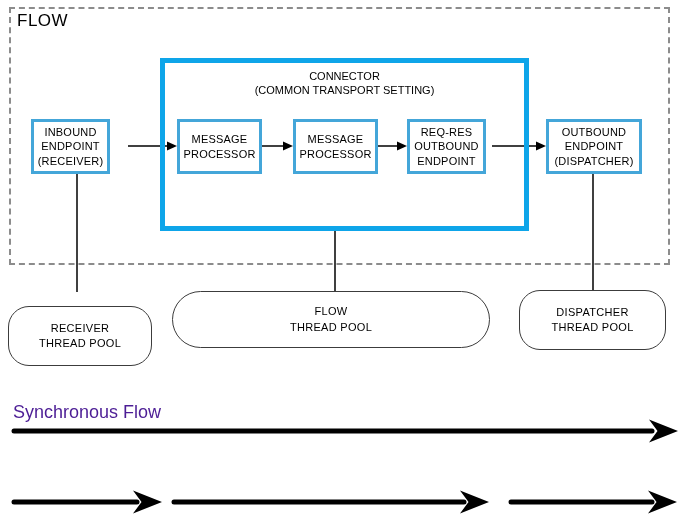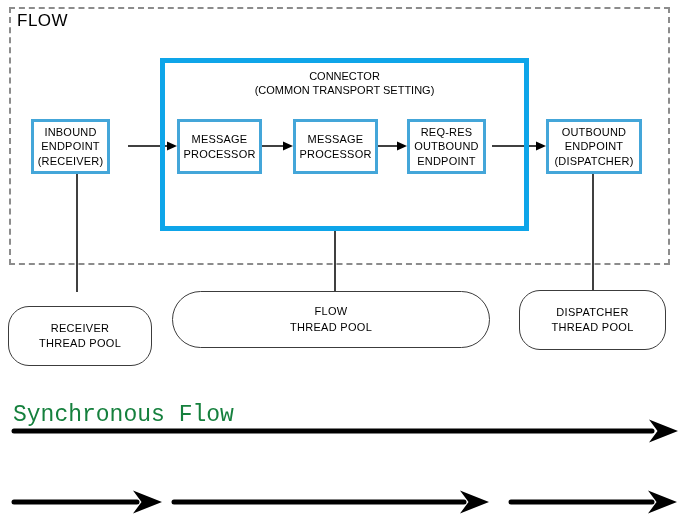--- a/index.html
+++ b/index.html
@@ -35,21 +35,21 @@
   .node-reqres{left:407px;top:119px;width:79px;height:55px;}
   .node-outbound{left:546px;top:119px;width:96px;height:55px;}
   .pool{
     position:absolute;border:1.5px solid #3c3c3c;background:#ffffff;box-sizing:border-box;
     display:flex;align-items:center;justify-content:center;text-align:center;
     font-size:11px;line-height:1.4;color:#000;letter-spacing:.3px;
   }
   .pool-receiver{left:8px;top:290px;width:144px;height:60px;border-radius:21px;margin-top:16px;}
   .pool-flow{left:172px;top:291px;width:318px;height:57px;border-radius:29px;}
   .pool-dispatcher{left:519px;top:290px;width:147px;height:60px;border-radius:21px;}
-  .legend-label{position:absolute;font-size:23px;color:#15803d;font-family:Liberation Mono, monospace;}
+  .legend-label{position:absolute;font-size:18px;color:#4c1d95;}
   .legend-sync{left:13px;top:402px;}
   .legend-async{left:8px;top:460px;}
 </style>
 </head>
 <body>
 
 <div class="canvas">
 
   <svg class="wires" viewBox="0 0 684 522" xmlns="http://www.w3.org/2000/svg">
 

